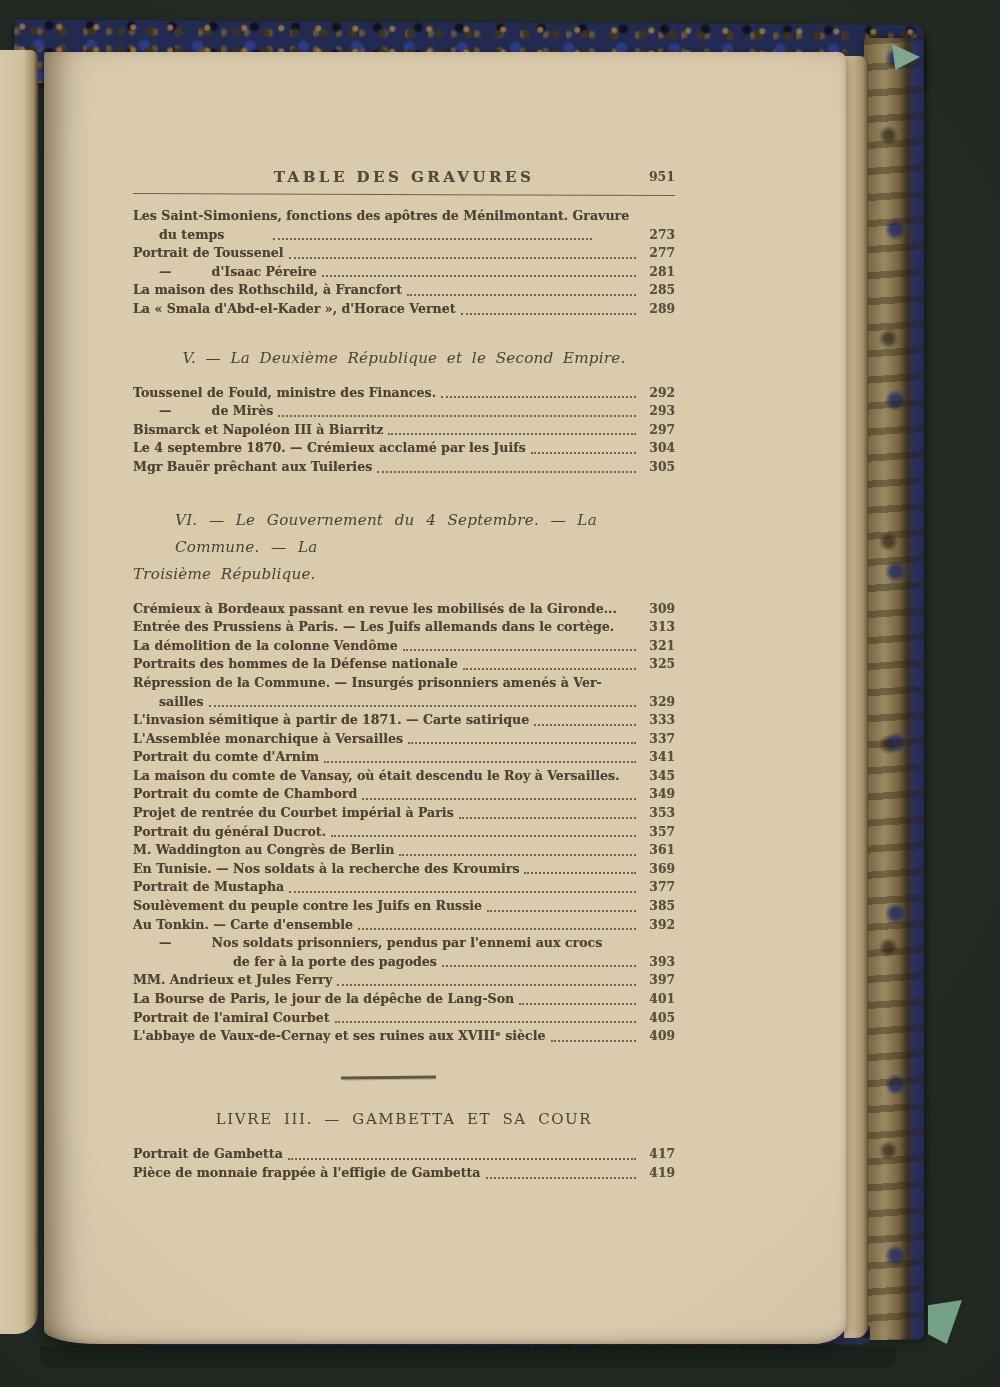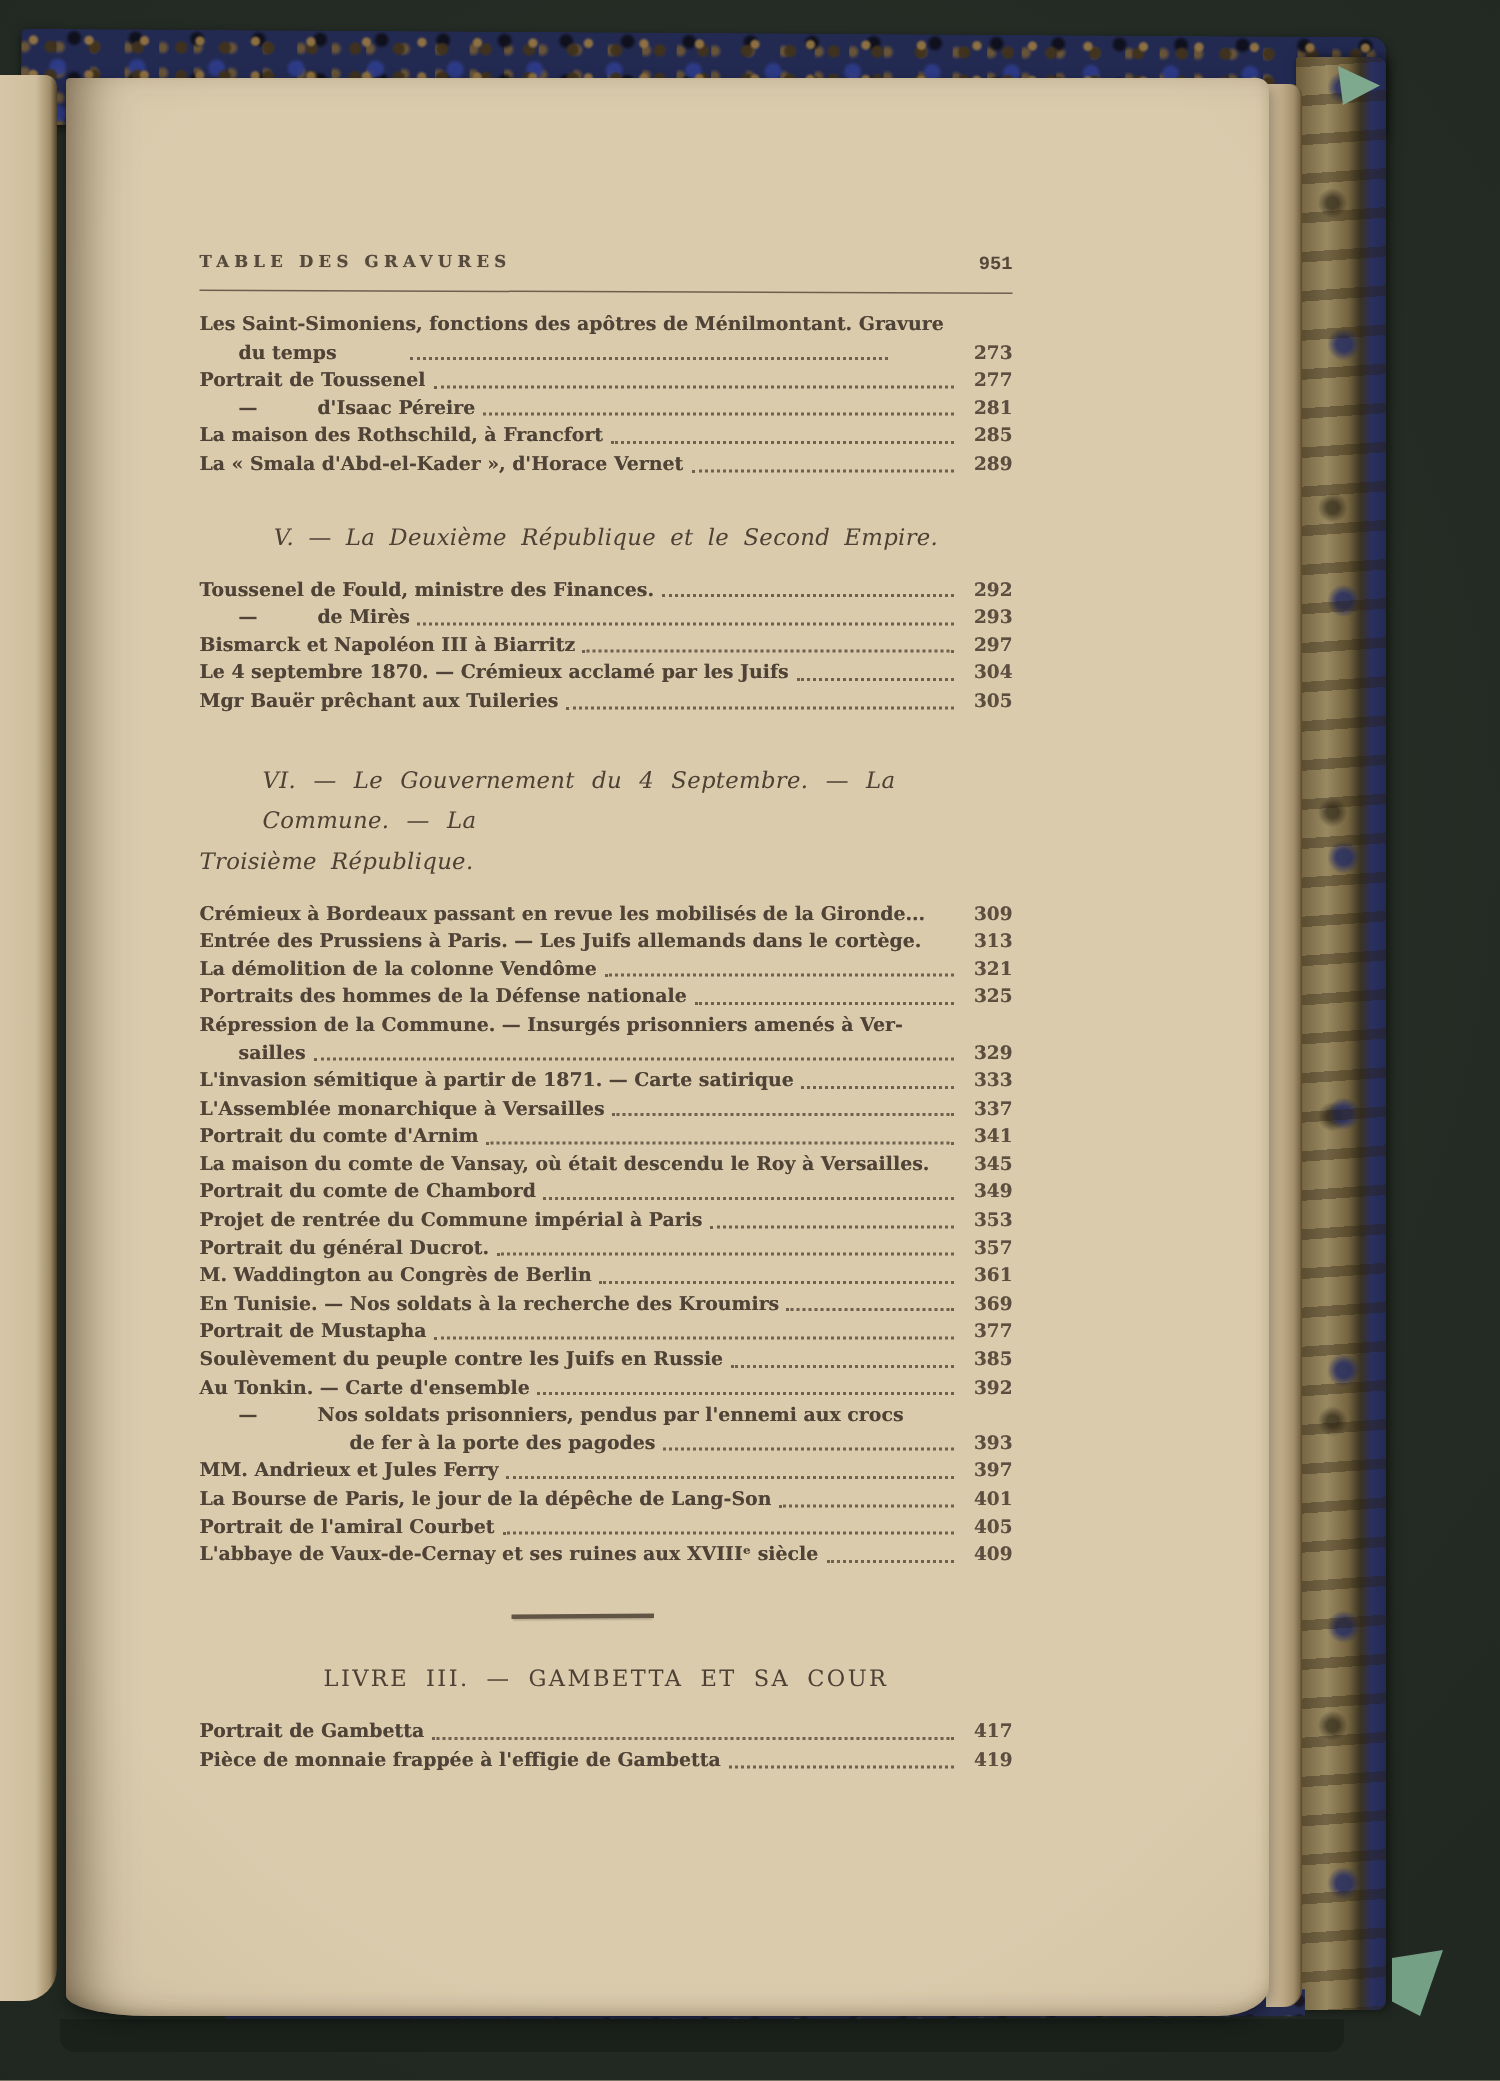--- a/index.html
+++ b/index.html
@@ -81,26 +81,26 @@
       inset 0 -8px 14px -9px rgba(90,70,40,.45),
       0 4px 10px rgba(0,0,0,.4);
   }
   
   .content{
     position:absolute;left:89px;top:116px;width:542px;
     color:#4e4336;
   }
   .toc-header{position:relative;height:22px;}
   .toc-title{
-    position:absolute;left:0;right:0;text-align:left;
-    font-size:11px;font-weight:700;letter-spacing:3.5px;color:#554a3c;
+    position:absolute;left:0;right:0;text-align:center;
+    font-size:15px;font-weight:700;letter-spacing:3.5px;color:#554a3c;
     text-shadow:0 0 .5px rgba(85,74,60,.6);
   }
   .folio{
-    position:absolute;right:0;top:1px;font-size:12.5px;font-weight:700;color:#55483a;font-family:Liberation Mono, monospace;
+    position:absolute;right:0;top:1px;font-size:12.5px;font-weight:700;color:#55483a;
   }
   .header-rule{
     border:none;border-top:1.6px solid #5a4d3d;margin:4px 0 0 0;
     transform:rotate(.22deg);opacity:.85;
   }
   .entry-list{margin-top:24px;}
   .toc-section .entry-list{margin-top:12px;}
   .toc-entry{font-size:12.6px;font-weight:700;line-height:18.6px;
     text-shadow:0 0 .4px rgba(78,66,52,.55);}
   .toc-line{display:flex;align-items:baseline;}
@@ -313,21 +313,21 @@
             </div>
             <div class="toc-entry">
               <div class="toc-line">
                 <span class="entry-title">Portrait du comte de Chambord</span>
                 <span class="leader"></span>
                 <span class="entry-page">349</span>
               </div>
             </div>
             <div class="toc-entry">
               <div class="toc-line">
-                <span class="entry-title">Projet de rentrée du Commune impérial à Paris</span>
+                <span class="entry-title">Projet de rentrée du Courbet impérial à Paris</span>
                 <span class="leader"></span>
                 <span class="entry-page">353</span>
               </div>
             </div>
             <div class="toc-entry">
               <div class="toc-line">
                 <span class="entry-title">Portrait du général Ducrot.</span>
                 <span class="leader"></span>
                 <span class="entry-page">357</span>
               </div>

